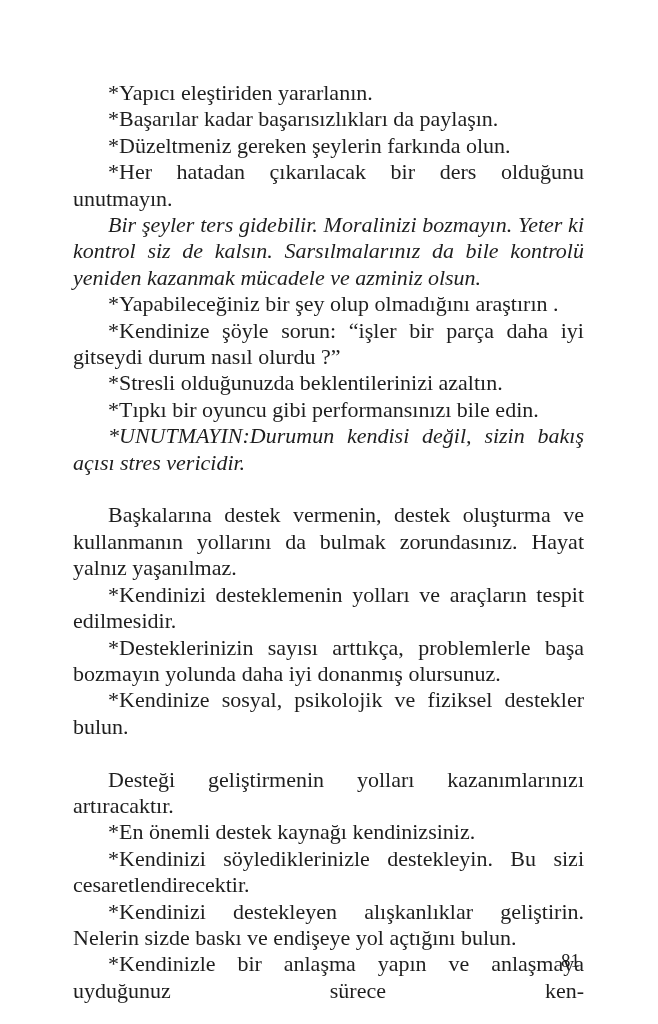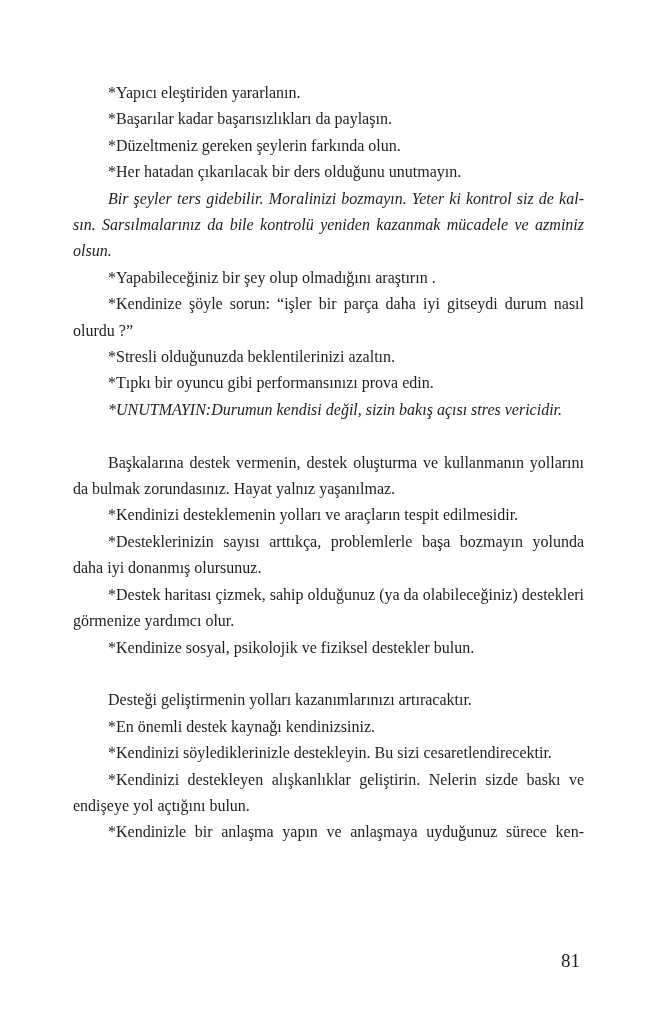--- a/index.html
+++ b/index.html
@@ -1,45 +1,44 @@
 <!DOCTYPE html>
 <html><head>
 <meta charset="utf-8">
 <style>
   html, body { margin:0; padding:0; background:#ffffff; }
   body { width:658px; height:1024px; position:relative; overflow:hidden; }
   .page { position:absolute; left:73px; top:80px; width:511px;
-    font-family:"Liberation Serif","DejaVu Serif",serif; font-size:16px; color:#1e1e1e;
+    font-family:"Liberation Serif","DejaVu Serif",serif; font-size:22px; color:#1e1e1e;
     line-height:26.4px; }
   .p { margin:0; text-align:justify; text-indent:35px; hyphens:manual; }
   .p.it { font-style:italic; }
   .gap { height:26.4px; }
   .pnum { position:absolute; right:78px; top:950px;
     font-family:"Liberation Serif","DejaVu Serif",serif; font-size:19px; color:#1e1e1e; }
   .last { text-align-last:justify;font-family:Liberation Serif, serif; }
 </style>
 </head>
 <body>
 
 <div class="page">
   <p class="p">*Yapıcı eleştiriden yararlanın.</p>
   <p class="p">*Başarılar kadar başarısızlıkları da paylaşın.</p>
   <p class="p">*Düzeltmeniz gereken şeylerin farkında olun.</p>
   <p class="p">*Her hatadan çıkarılacak bir ders olduğunu unutmayın.</p>
   <p class="p it">Bir şeyler ters gidebilir. Moralinizi bozmayın. Yeter ki kontrol siz de kal­sın. Sarsılmalarınız da bile kontrolü yeniden kazanmak mücadele ve azminiz olsun.</p>
   <p class="p">*Yapabileceğiniz bir şey olup olmadığını araştırın .</p>
   <p class="p">*Kendinize şöyle sorun: “işler bir parça daha iyi gitseydi durum na­sıl olurdu ?”</p>
   <p class="p">*Stresli olduğunuzda beklentilerinizi azaltın.</p>
-  <p class="p">*Tıpkı bir oyuncu gibi performansınızı prova edin.</p>
+  <p class="p">*Tıpkı bir oyuncu gibi performansınızı bile edin.</p>
   <p class="p it">*UNUTMAYIN:Durumun kendisi değil, sizin bakış açısı stres vericidir.</p>
   <div class="gap"></div>
   <p class="p">Başkalarına destek vermenin, destek oluşturma  ve kullanmanın yol­larını da bulmak zorundasınız. Hayat yalnız yaşanılmaz.</p>
   <p class="p">*Kendinizi desteklemenin yolları ve araçların tespit edilmesidir.</p>
   <p class="p">*Desteklerinizin sayısı arttıkça, problemlerle başa bozmayın yolun­da daha iyi donanmış olursunuz.</p>
-  <p class="p">*Destek haritası çizmek, sahip olduğunuz (ya da olabileceğiniz) destekleri görmenize yardımcı olur.</p>
   <p class="p">*Kendinize sosyal, psikolojik ve fiziksel destekler bulun.</p>
   <div class="gap"></div>
   <p class="p">Desteği geliştirmenin yolları kazanımlarınızı artıracaktır.</p>
   <p class="p">*En önemli destek kaynağı kendinizsiniz.</p>
   <p class="p">*Kendinizi söylediklerinizle destekleyin. Bu sizi cesaretlendirecek­tir.</p>
   <p class="p">*Kendinizi destekleyen alışkanlıklar geliştirin. Nelerin sizde baskı ve endişeye yol açtığını bulun.</p>
   <p class="p last">*Kendinizle bir anlaşma yapın ve anlaşmaya uyduğunuz sürece ken-</p>
 </div>
 
 <div class="pnum">81</div>

